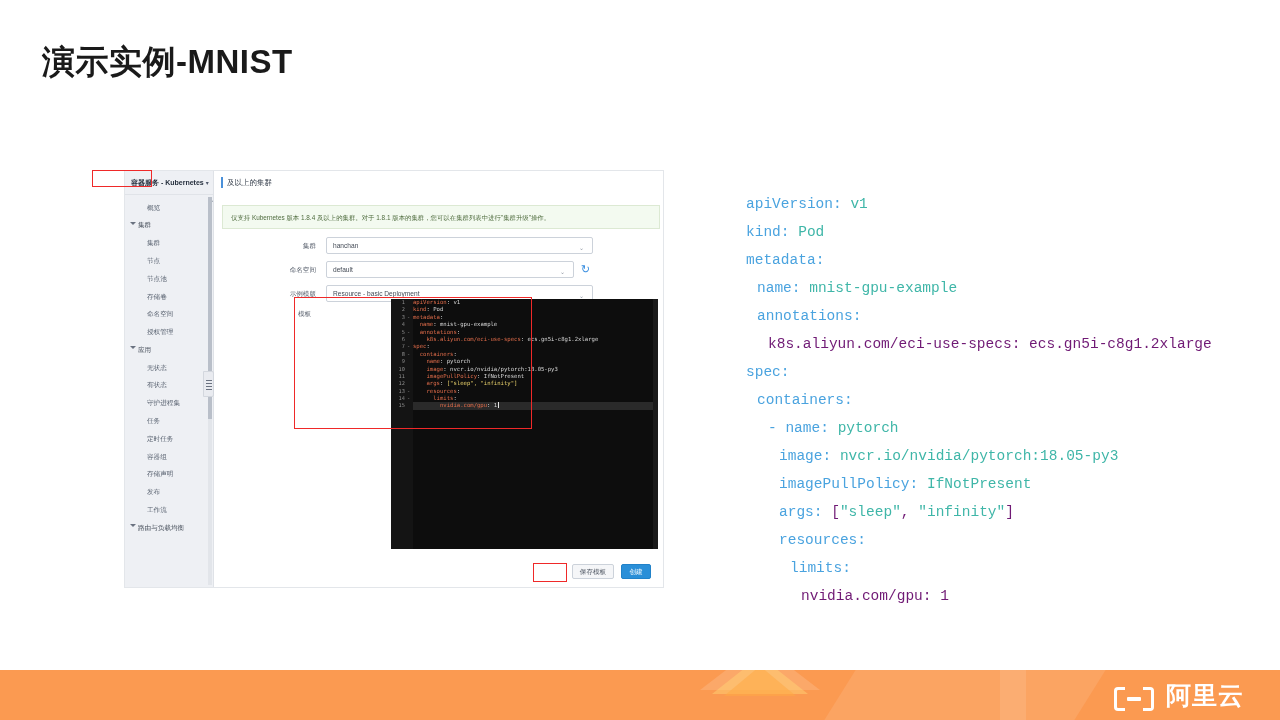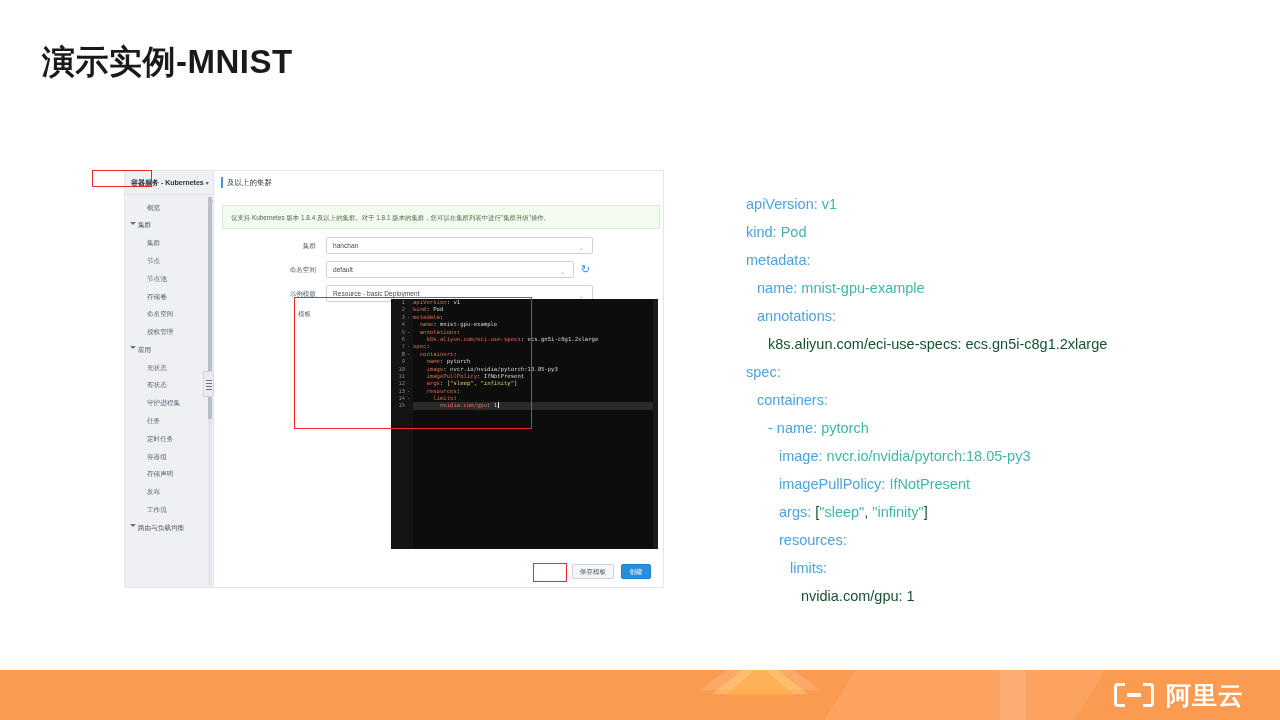--- a/index.html
+++ b/index.html
@@ -125,37 +125,37 @@
   }
   .createbtn{
     position:absolute;left:407px;top:393px;width:30px;height:15px;
     background:#2a8fd8;border:1px solid #2182c9;box-sizing:border-box;border-radius:2px;
     font-size:6.6px;color:#ffffff;text-align:center;line-height:13px;white-space:nowrap;
   }
 
   
   .yaml{
     position:absolute;left:746px;top:190px;width:520px;
-    font-family:Liberation Sans, sans-serif;
+    font-family:Liberation Mono, monospace;
     font-size:14.5px;line-height:28px;white-space:pre;
   }
   .yk{color:#4aa3df;}
   .yv{color:#3fb6a8;}
-  .yr{color:#14532d;}
+  .yr{color:#701a75;}
   .yd{color:#4aa3df;}
 
   
   .banner{
     position:absolute;left:0;top:670px;width:1280px;height:50px;
     background:#fb9a51;overflow:hidden;
   }
   .chev{position:absolute;border-style:solid;border-color:transparent;}
   .band{position:absolute;background:rgba(255,255,255,.10);}
   .logo{
-    position:absolute;right:36px;top:9px;height:32px;display:flex;align-items:center;gap:12px;
+    position:absolute;right:36px;top:9px;height:32px;display:flex;align-items:flex-end;gap:12px;
   }
   .logo-mark{
     position:relative;width:40px;height:24px;
   }
   .logo-mark .br{
     position:absolute;top:0;width:11px;height:24px;border:3.2px solid #fff;box-sizing:border-box;
   }
   .logo-mark .br.l{left:0;border-right:none;border-radius:4px 0 0 4px;}
   .logo-mark .br.r{right:0;border-left:none;border-radius:0 4px 4px 0;}
   .logo-mark .dash{

